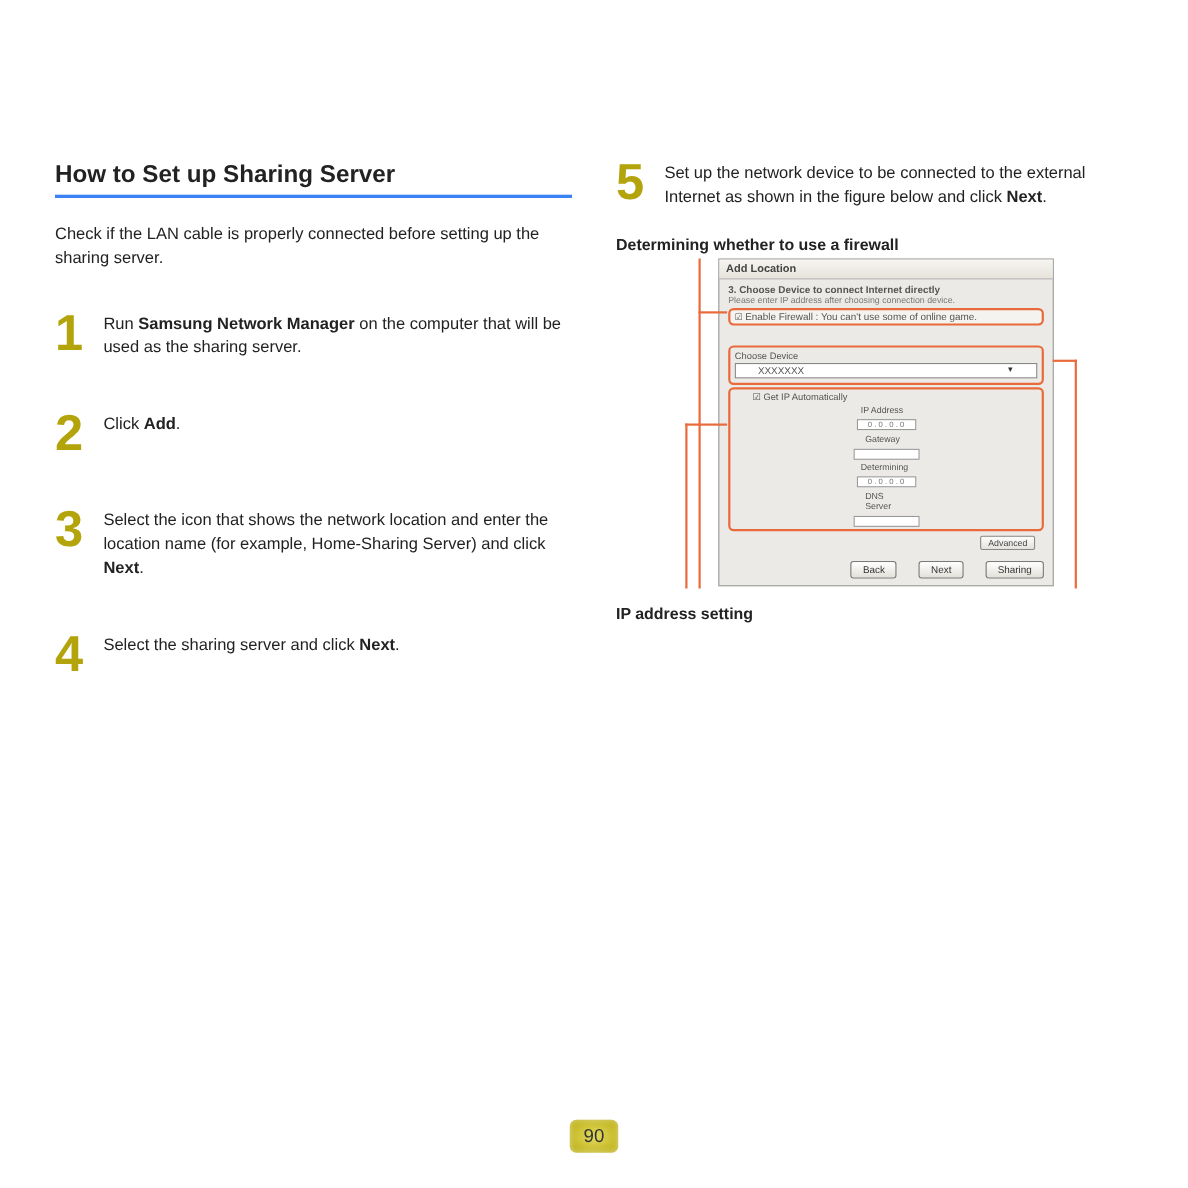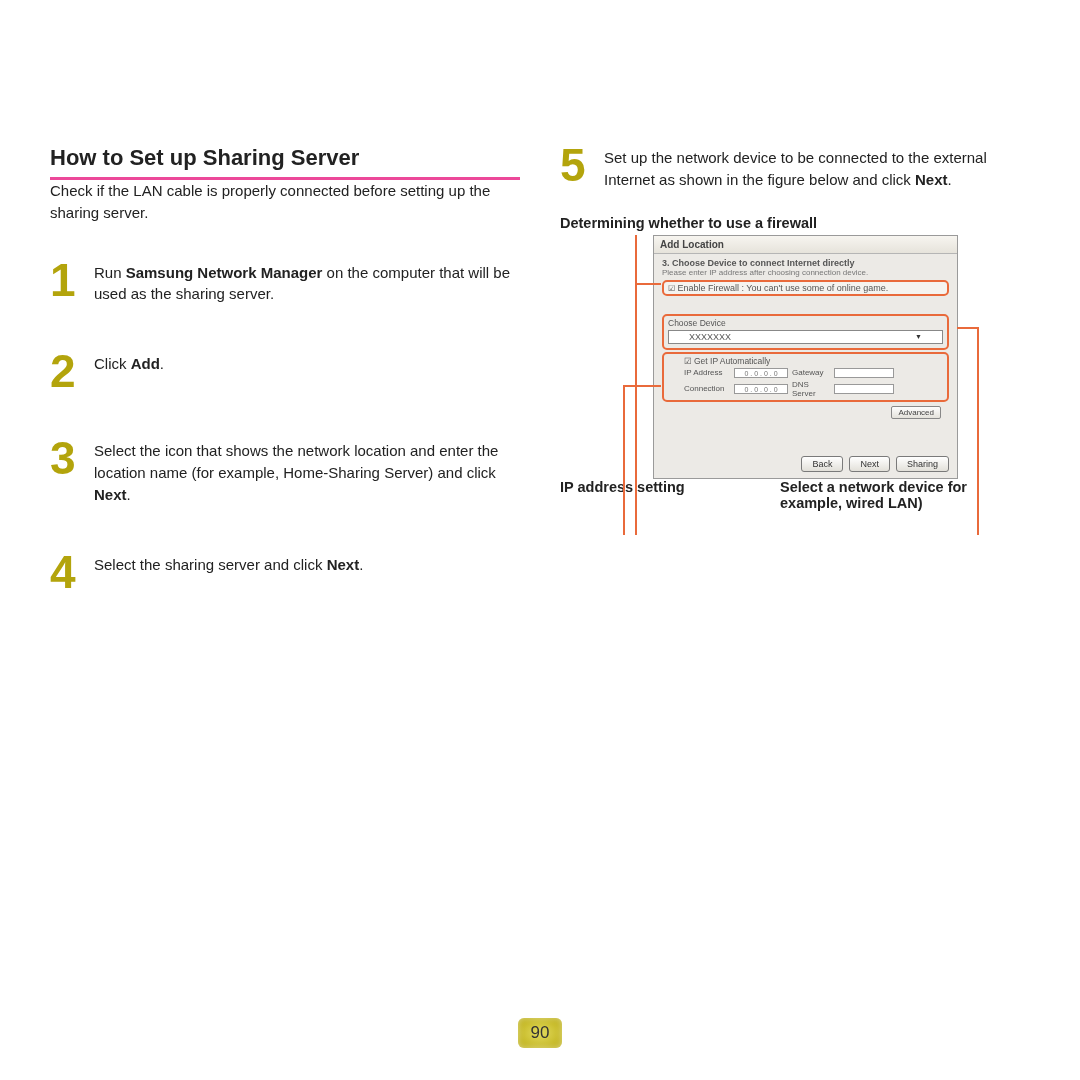--- a/index.html
+++ b/index.html
@@ -12,22 +12,23 @@
     position: relative;
     padding: 145px 50px 0 50px;
   }
   .columns { display: flex; gap: 40px; }
   .col-left { width: 470px; }
   .col-right { width: 470px; }
 
   .section-title {
     font-size: 22px;
     font-weight: bold;
-    border-bottom: 3px solid #ec4899;
+    border-bottom: 3px solid #3b82f6;
     padding-bottom: 6px;
+    margin-bottom: 22px;
   }
   .intro-text { font-size: 15px; line-height: 1.45; margin-bottom: 36px; }
 
   .step { display: flex; align-items: flex-start; margin-bottom: 46px; }
   .step-num {
     font-size: 46px;
     font-weight: bold;
     color: #b3a40c;
     line-height: 0.9;
     width: 44px;
@@ -80,21 +81,21 @@
     padding: 0 20px;
     justify-content: space-between;
   }
   .choose-field .arrow { font-size: 7px; color:#333; }
   .ip-box {
     border: 2.5px solid #e96a3b;
     border-radius: 5px;
     padding: 2px 20px;
     margin: 2px 0 4px;
   }
-  .ip-box .row { display: flex; align-items: center; gap: 4px; margin-top: 2px; font-size: 8px; }
+  .ip-box .row { display: flex; align-items: center; gap: 4px; margin-top: 2px; font-size: 8px; flex-direction: column; }
   .ip-box .lbl { width: 46px; }
   .ip-box .ipf {
     width: 54px; height: 10px; background: #fff; border: 1px solid #999;
     font-size: 7px; color:#777; text-align:center; line-height:10px;
   }
   .ip-box .lbl2 { width: 38px; }
   .adv { text-align: right; padding: 0 8px 4px; }
   .adv .btn {
     display:inline-block; border:1px solid #888; background:linear-gradient(#fdfdfd,#e4e2db);
     font-size:8px; padding:1px 6px; color:#444; border-radius:2px;
@@ -102,31 +103,31 @@
   .panel-img {
     margin:0 8px 6px; border:1px solid #bcbcbc; background:linear-gradient(#fefefe,#e9eef4);
     height:60px; border-radius:2px; padding-top:2px;
   }
   .panel-img .pt { font-size:8px; color:#555; padding:2px 4px; }
   .icons-row { display:flex; justify-content:space-around; align-items:center; margin-top:6px; }
   .dev-icon { width:28px; height:22px; background:#d2d5d9; border-radius:3px; position:relative; }
   .dev-icon.globe { background:radial-gradient(circle,#6aa8d8,#2e5f8e); border-radius:50%; width:24px; height:24px; }
   .dev-icon.srv { background:#c9ccd0; }
   .dev-icon.lap { background:#d0d3d7; width:30px; height:18px; }
-  .dlg-btns { display:flex; gap:6px; justify-content:flex-end; padding:4px 8px 6px;margin-top:27px; }
+  .dlg-btns { display:flex; gap:20px; justify-content:flex-end; padding:4px 8px 6px; }
   .dlg-btns .btn {
     border:1px solid #7a7a7a; background:linear-gradient(#ffffff,#e2e0d9);
     font-size:9px; padding:2px 10px; color:#333; border-radius:3px;
   }
 
   .co-line { position:absolute; background:#e96a3b; }
   .co-line.h { height:2px; }
   .co-line.v { width:2px; }
 
-  .below-labels { display:flex; font-size:14.5px; font-weight:bold; }
+  .below-labels { display:flex; margin-top:18px; font-size:14.5px; font-weight:bold; }
   .below-labels .l1 { width: 220px; }
   .below-labels .l2 { width: 210px; }
 
   .page-num {
     position:absolute; left:50%; bottom:32px; transform:translateX(-50%);
     width:44px; height:30px; border-radius:6px;
     background: radial-gradient(ellipse at center, #e3db5f 0%, #bcae14 90%);
     color:#333; font-size:17px; font-weight:normal; text-align:center; line-height:30px;
     box-shadow: inset 0 0 6px rgba(255,255,255,.5);
   }
@@ -207,39 +208,38 @@
 
           <div class="ip-box">
             <div style="font-size:8.5px;">☑ <span>Get IP Automatically</span></div>
             <div class="row">
               <span class="lbl">IP Address</span>
               <span class="ipf">0 . 0 . 0 . 0</span>
               <span class="lbl2">Gateway</span>
               <span class="ipf" style="width:60px;"></span>
             </div>
             <div class="row">
-              <span class="lbl">Connection</span>
+              <span class="lbl">Determining</span>
               <span class="ipf">0 . 0 . 0 . 0</span>
               <span class="lbl2">DNS Server</span>
               <span class="ipf" style="width:60px;"></span>
             </div>
           </div>
 
           <div class="adv"><span class="btn">Advanced</span></div>
         </div>
 
 
         <div class="dlg-btns">
           <span class="btn">Back</span>
           <span class="btn">Next</span>
           <span class="btn">Sharing</span>
         </div>
       </div>
     </div>
 
     <div class="below-labels">
       <div class="l1">IP address setting</div>
-      <div class="l2">Select a network device for example, wired LAN)</div>
     </div>
   </div>
 </div>
 
 <div class="page-num">90</div>
 
 </body></html>

